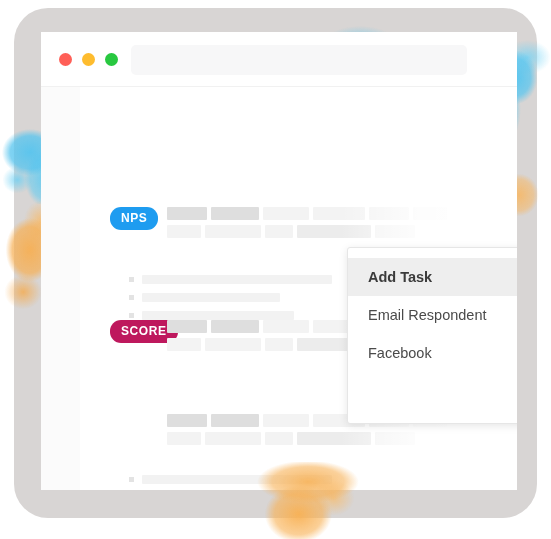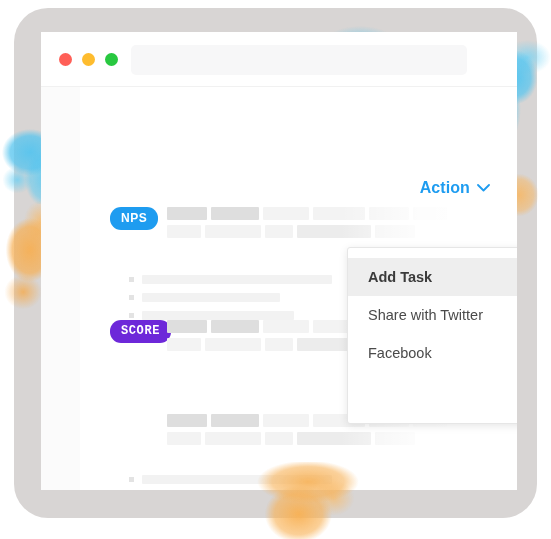--- a/index.html
+++ b/index.html
@@ -170,21 +170,21 @@
     color: #ffffff;
     font-size: 12px;
     font-weight: 700;
     letter-spacing: .6px;
     padding: 4px 11px 5px;
     border-radius: 11px;
     position: absolute;
     left: 0; top: 0;
   }
   .badge-nps   { background: #1e9cf0; }
-  .badge-score { background: #6d28d9; font-family: Liberation Mono, monospace; }
+  .badge-score { background: #be185d; }
 
   .field-rows { position: absolute; left: 57px; top: 0; }
   .field-row { display: flex; gap: 4px; margin-bottom: 5px; }
   .chip { height: 13px; border-radius: 1px; background: #f3f3f3; }
   .chip.dark { background: #dedede; }
   .chip.mid  { background: #ececec; }
 
   .list-rows { position: absolute; left: 88px; }
   .list-row { display: flex; align-items: center; gap: 8px; margin-bottom: 9px; }
   .list-bullet { width: 5px; height: 5px; background: #e3e3e3; flex: none; }
@@ -336,33 +336,27 @@
       <div class="list-rows" id="list-extra" style="left:88px; top:388px;">
         <div class="list-row">
           <span class="list-bullet"></span>
           <span class="list-bar" style="width:190px"></span>
         </div>
 
       </div>
 
       <div id="content-fade"></div>
 
-      <div id="action-button">
-        <span>Action</span>
-        <svg id="chevron-down-icon" width="13" height="8" viewBox="0 0 13 8">
-          <path d="M1 1 L6.5 6.5 L12 1" fill="none" stroke="#1e9cf0" stroke-width="1.8" stroke-linecap="round" stroke-linejoin="round"></path>
-        </svg>
-      </div>
 
       <div id="action-dropdown">
         <div class="menu-item active">
           <span>Add Task</span>
         </div>
         <div class="menu-item">
-          <span>Share with Twitter</span>
+          <span>Email Respondent</span>
         </div>
         <div class="menu-item">
           <span>Facebook</span>
         </div>
         <div class="menu-item">
           
         </div>
       </div>
 
     </div>

